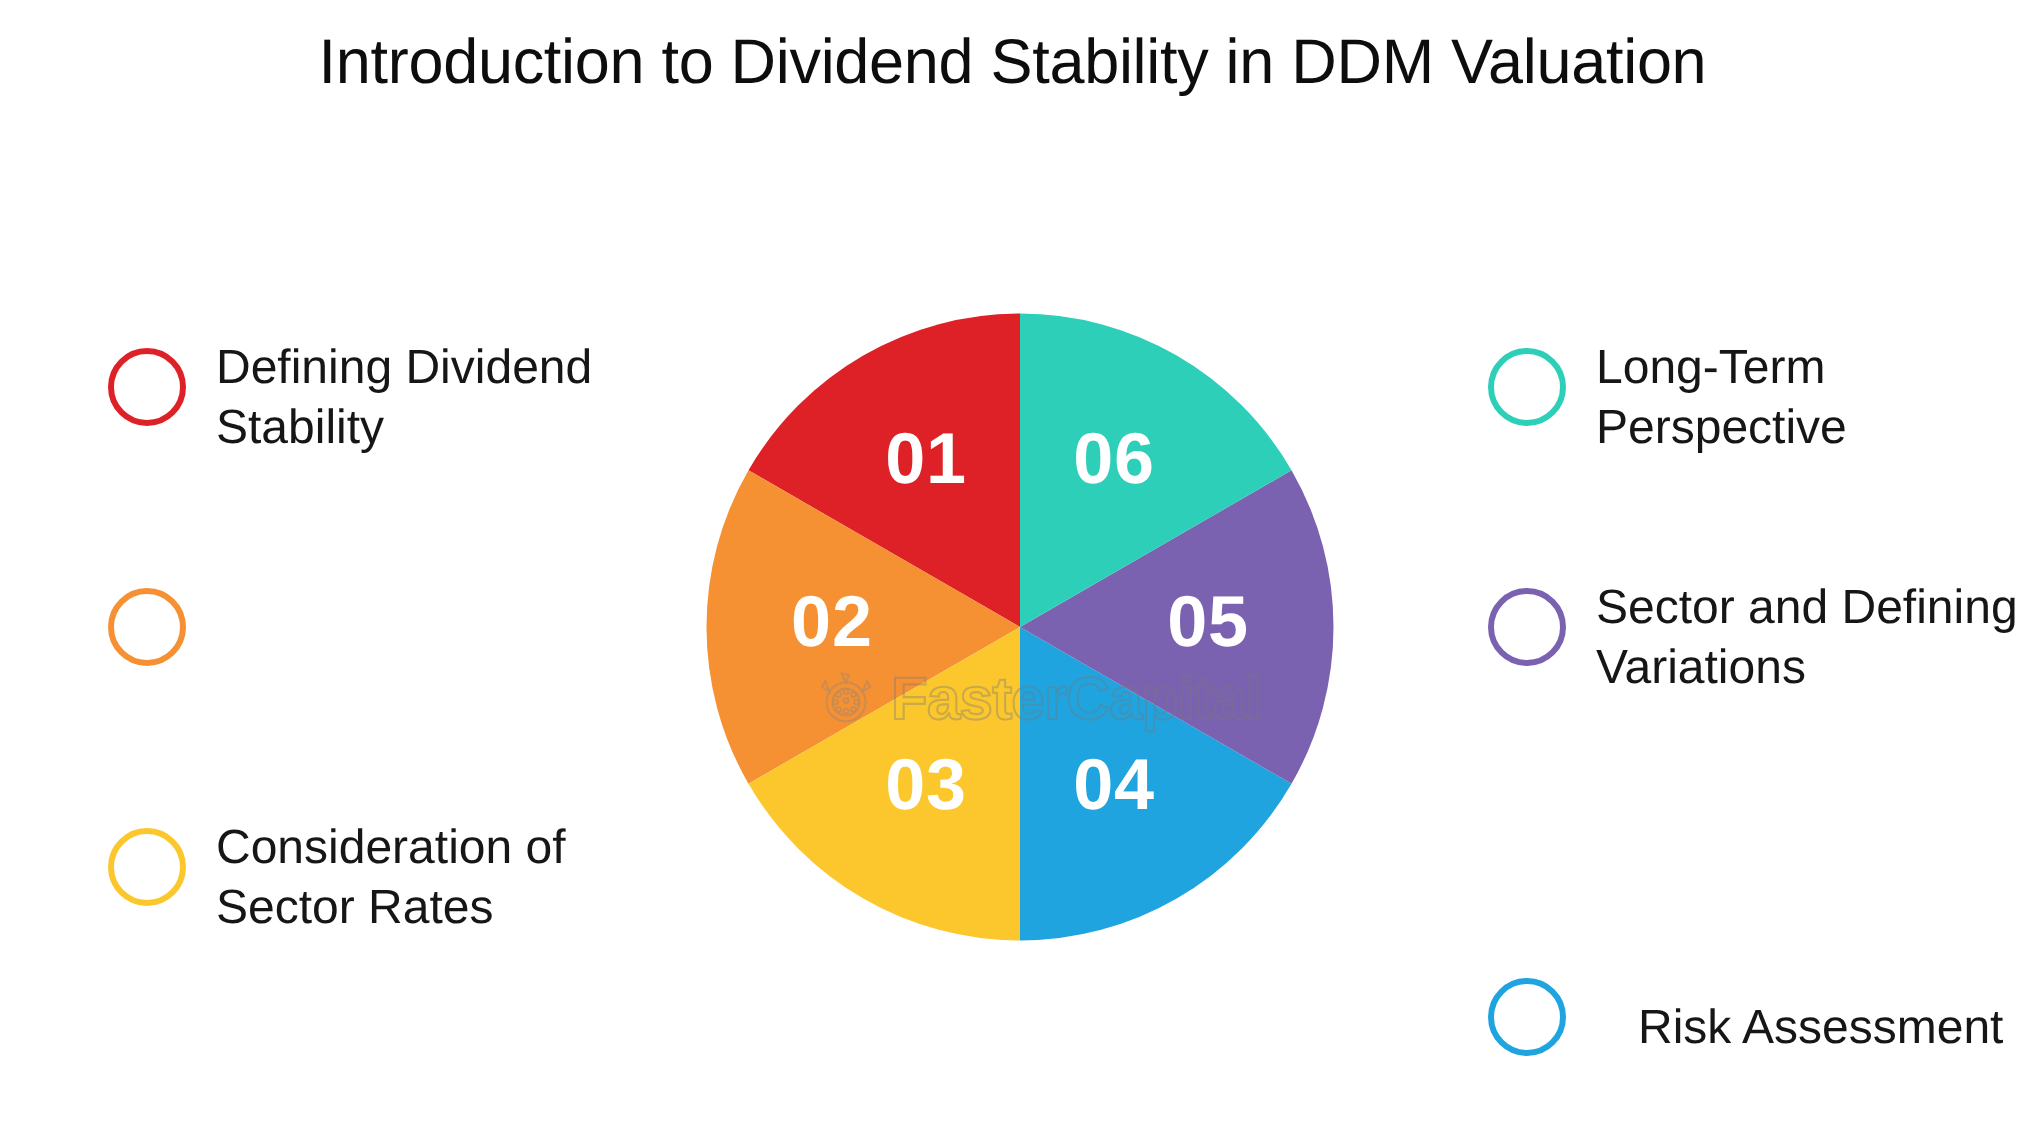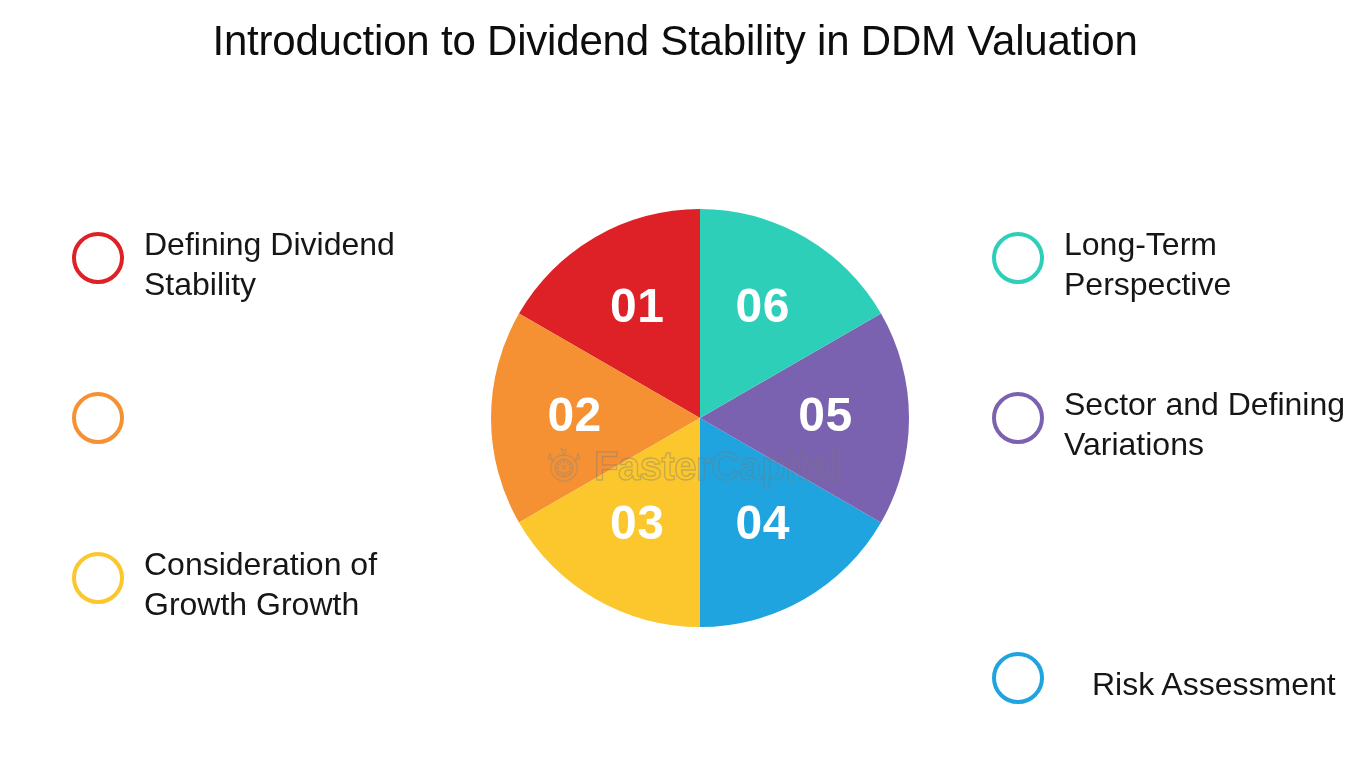--- a/index.html
+++ b/index.html
@@ -70,21 +70,21 @@
     font-size: 32px;
     line-height: 40px;
     color: #161616;
     font-weight: 400;
     max-width: 320px;
   }
 
   
   .pie-wrap {
     position: absolute;
-    left: 490px;
+    left: 470px;
     top: 208px;
     width: 420px;
     height: 420px;
   }
   .pie-svg { display: block; width: 420px; height: 420px; }
 
   .slice-label {
     font-family: "Liberation Sans", sans-serif;
     font-size: 48px;
     font-weight: 700;
@@ -135,21 +135,21 @@
       <span class="bullet" id="b-l0" style="border-color: rgb(221, 33, 39);"></span>
       <span class="legend-text">Defining Dividend Stability</span>
     </div>
 
     <div class="legend-item">
       <span class="bullet" id="b-l1" style="border-color: rgb(245, 145, 51);"></span>
     </div>
 
     <div class="legend-item">
       <span class="bullet" id="b-l2" style="border-color: rgb(251, 199, 44);"></span>
-      <span class="legend-text">Consideration of Growth Growth</span>
+      <span class="legend-text">Consideration of Sector Rates</span>
     </div>
 
   </div>
 
   <div class="legend-col right">
 
     <div class="legend-item">
       <span class="bullet" id="b-r0" style="border-color: rgb(46, 207, 184);"></span>
       <span class="legend-text">Long-Term Perspective</span>
     </div>

